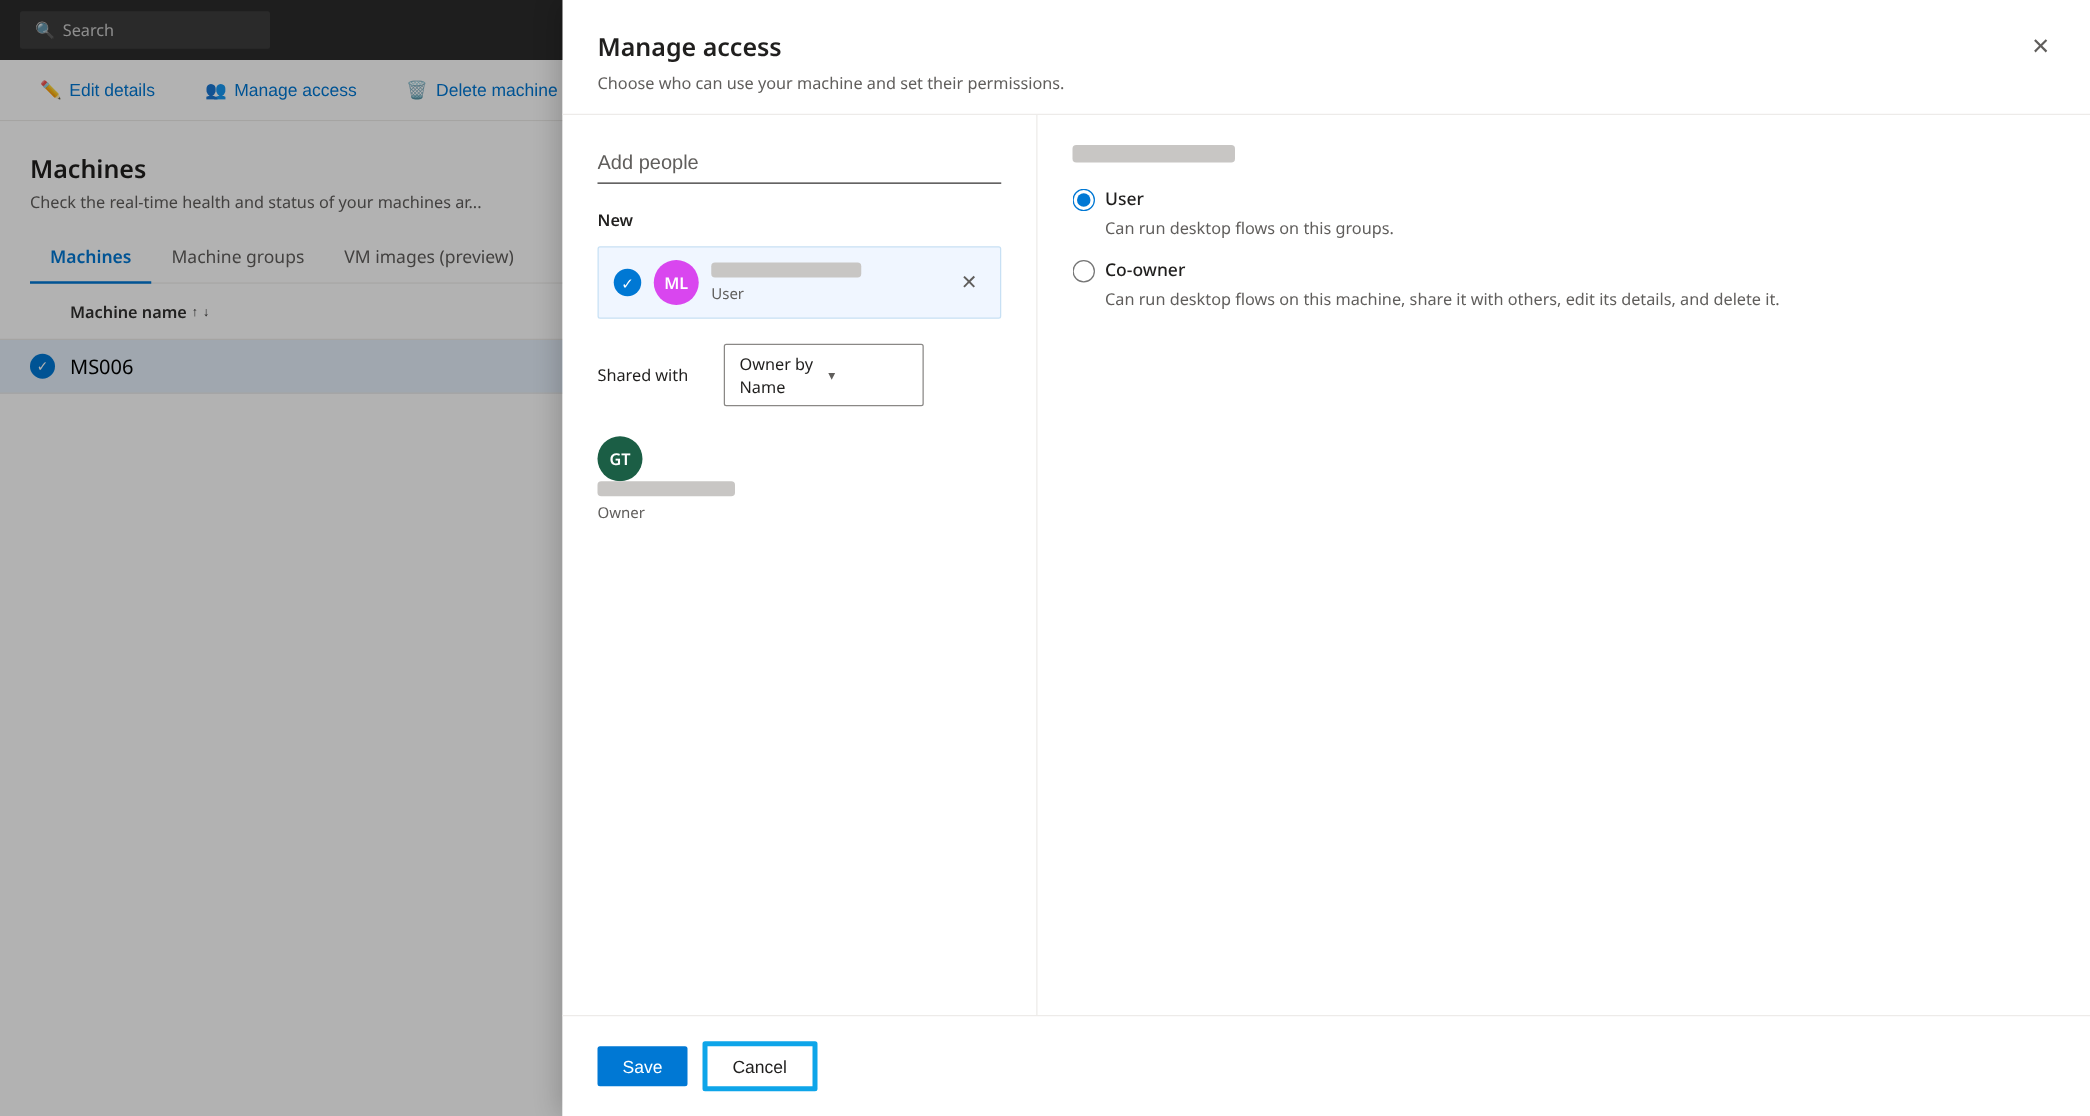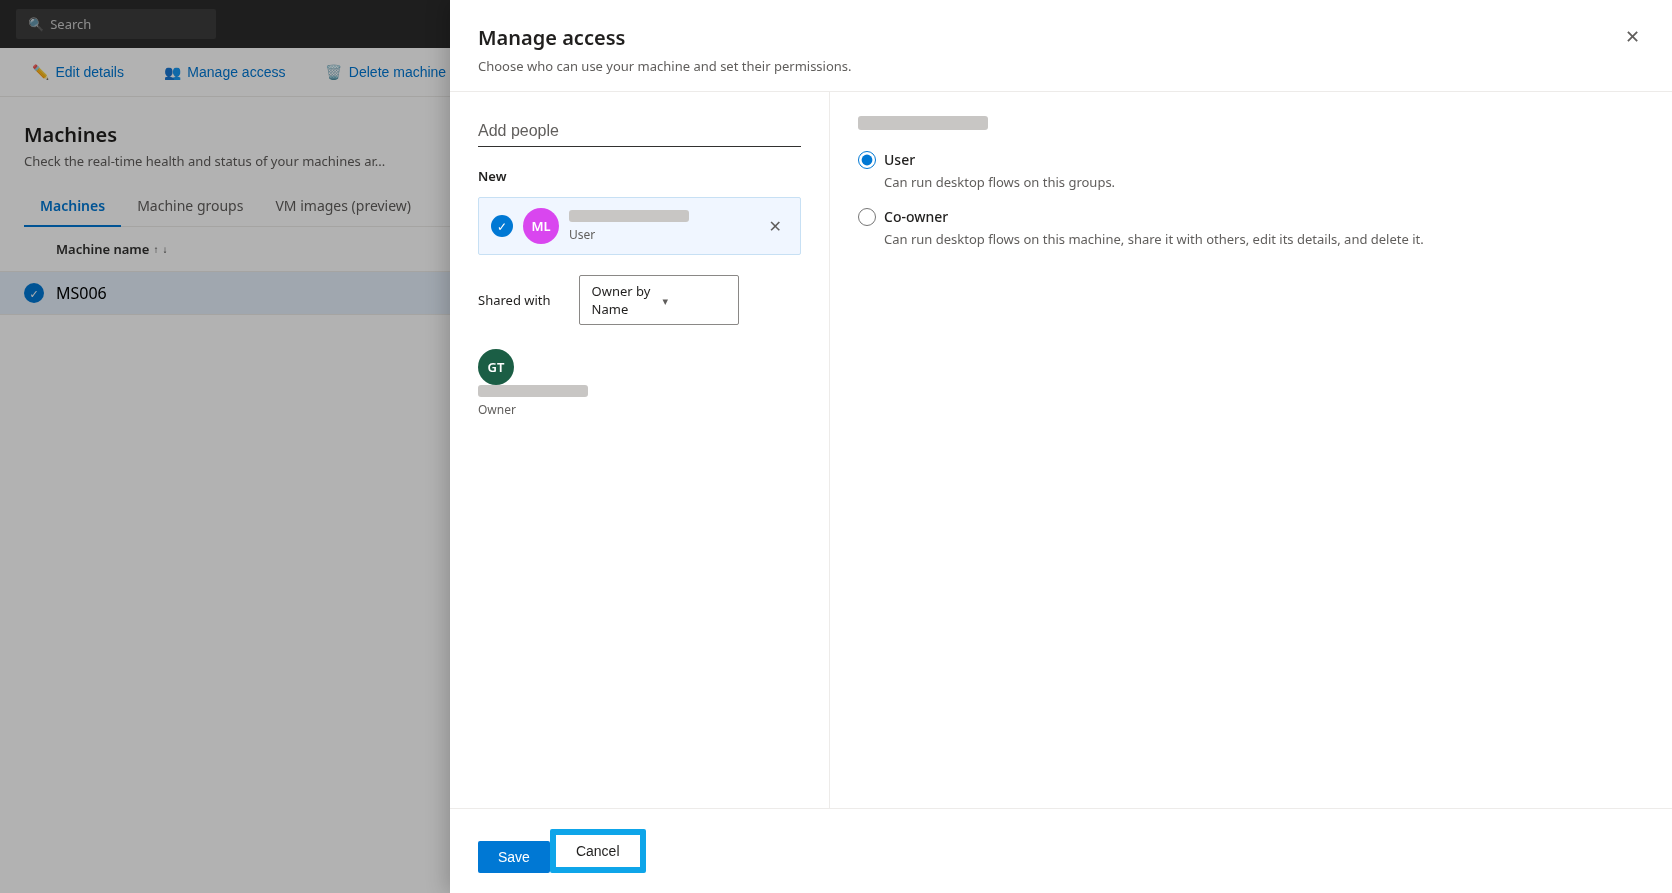--- a/index.html
+++ b/index.html
@@ -377,36 +377,37 @@
     .radio-desc {
       font-size: 13px;
       color: #605e5c;
       margin-left: 26px;
     }
 
     
     .modal-footer {
       padding: 20px 28px;
       display: flex;
-      align-items: flex-end;
+      align-items: center;
+      gap: 12px;
       border-top: 1px solid #edebe9;
     }
     .btn-primary {
       background: #0078d4;
       color: white;
       border: none;
       padding: 8px 20px;
       font-size: 14px;
       cursor: pointer;
       border-radius: 2px;
     }
     .btn-secondary {
       background: #fff;
       color: #201f1e;
-      border: 6px solid #0ea5e9;
+      border: 4px solid #0ea5e9;
       padding: 8px 20px;
       font-size: 14px;
       cursor: pointer;
       border-radius: 2px;
     }
 
     .sort-icon {
       font-size: 11px;
       color: #605e5c;
     }

